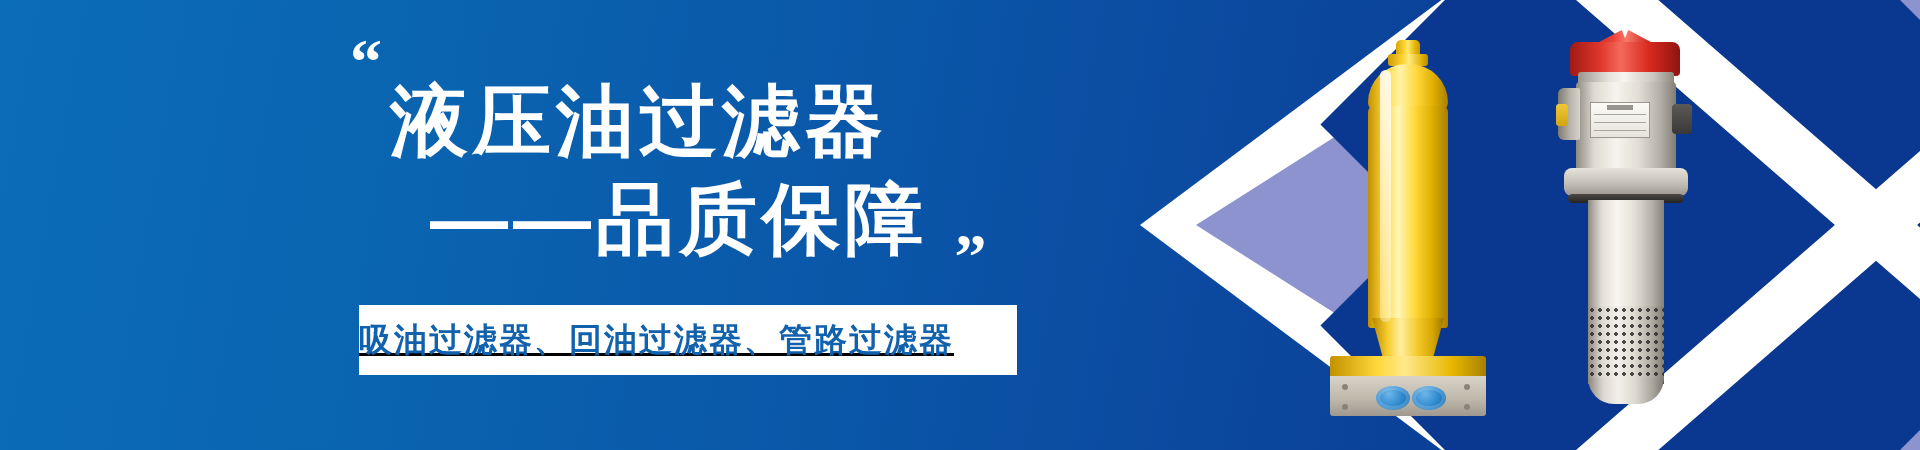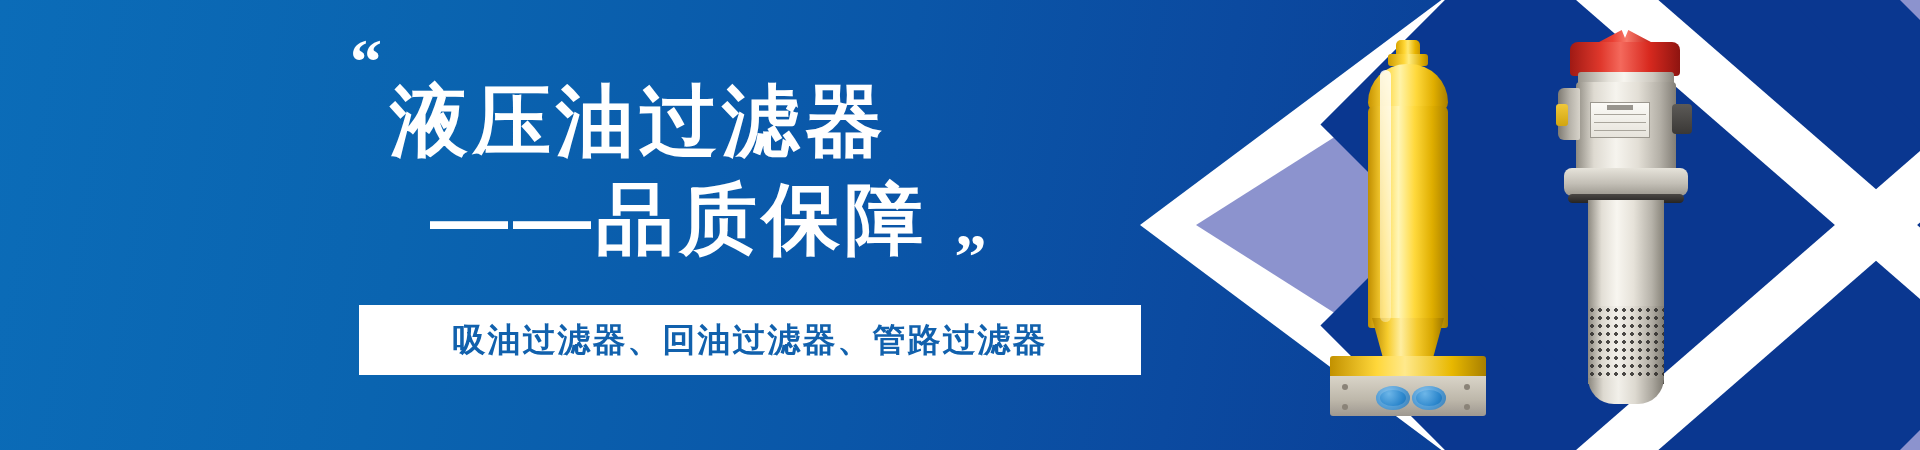--- a/index.html
+++ b/index.html
@@ -37,22 +37,22 @@
 
   .t-line{position:absolute;color:#ffffff;font-weight:700;white-space:nowrap;
           font-size:78px;line-height:1;letter-spacing:5px;
           font-family:"Liberation Sans","DejaVu Sans",sans-serif;margin-top:24px;}
   .t-line1{left:45px;top:36px;}
   .t-line2{left:85px;top:134px;}
 
   .qclose{position:absolute;left:610px;top:170px;font-size:64px;line-height:1;color:#fff;
           font-weight:700;font-family:"Liberation Serif","DejaVu Serif",serif;letter-spacing:-2px;}
 
-  .subbox{position:absolute;left:14px;top:283px;width:782px;height:70px;background:#ffffff;
-          display:flex;align-items:center;justify-content:center;box-sizing:border-box;}
+  .subbox{position:absolute;left:14px;top:283px;width:658px;height:70px;background:#ffffff;
+          display:flex;align-items:center;justify-content:flex-start;box-sizing:border-box;text-decoration:underline;}
   .subtext{color:#1161ad;font-size:33px;font-weight:700;letter-spacing:2px;white-space:nowrap;
            font-family:"Liberation Sans","DejaVu Sans",sans-serif;}
 
   
   .prod-yellow{position:absolute;left:1318px;top:40px;width:180px;height:370px;z-index:7;}
   .py-tip{position:absolute;left:78px;top:0px;width:24px;height:16px;border-radius:5px 5px 2px 2px;
           background:linear-gradient(90deg,#d8a400,#ffd633 35%,#ffe870 50%,#e8b400 80%,#c99700);}
   .py-collar{position:absolute;left:70px;top:14px;width:40px;height:12px;border-radius:3px;
              background:linear-gradient(90deg,#cf9c00,#ffd83d 40%,#ffec80 52%,#dfae00 85%,#b98b00);}
   .py-dome{position:absolute;left:50px;top:24px;width:80px;height:48px;border-radius:40px 40px 10px 10px;

